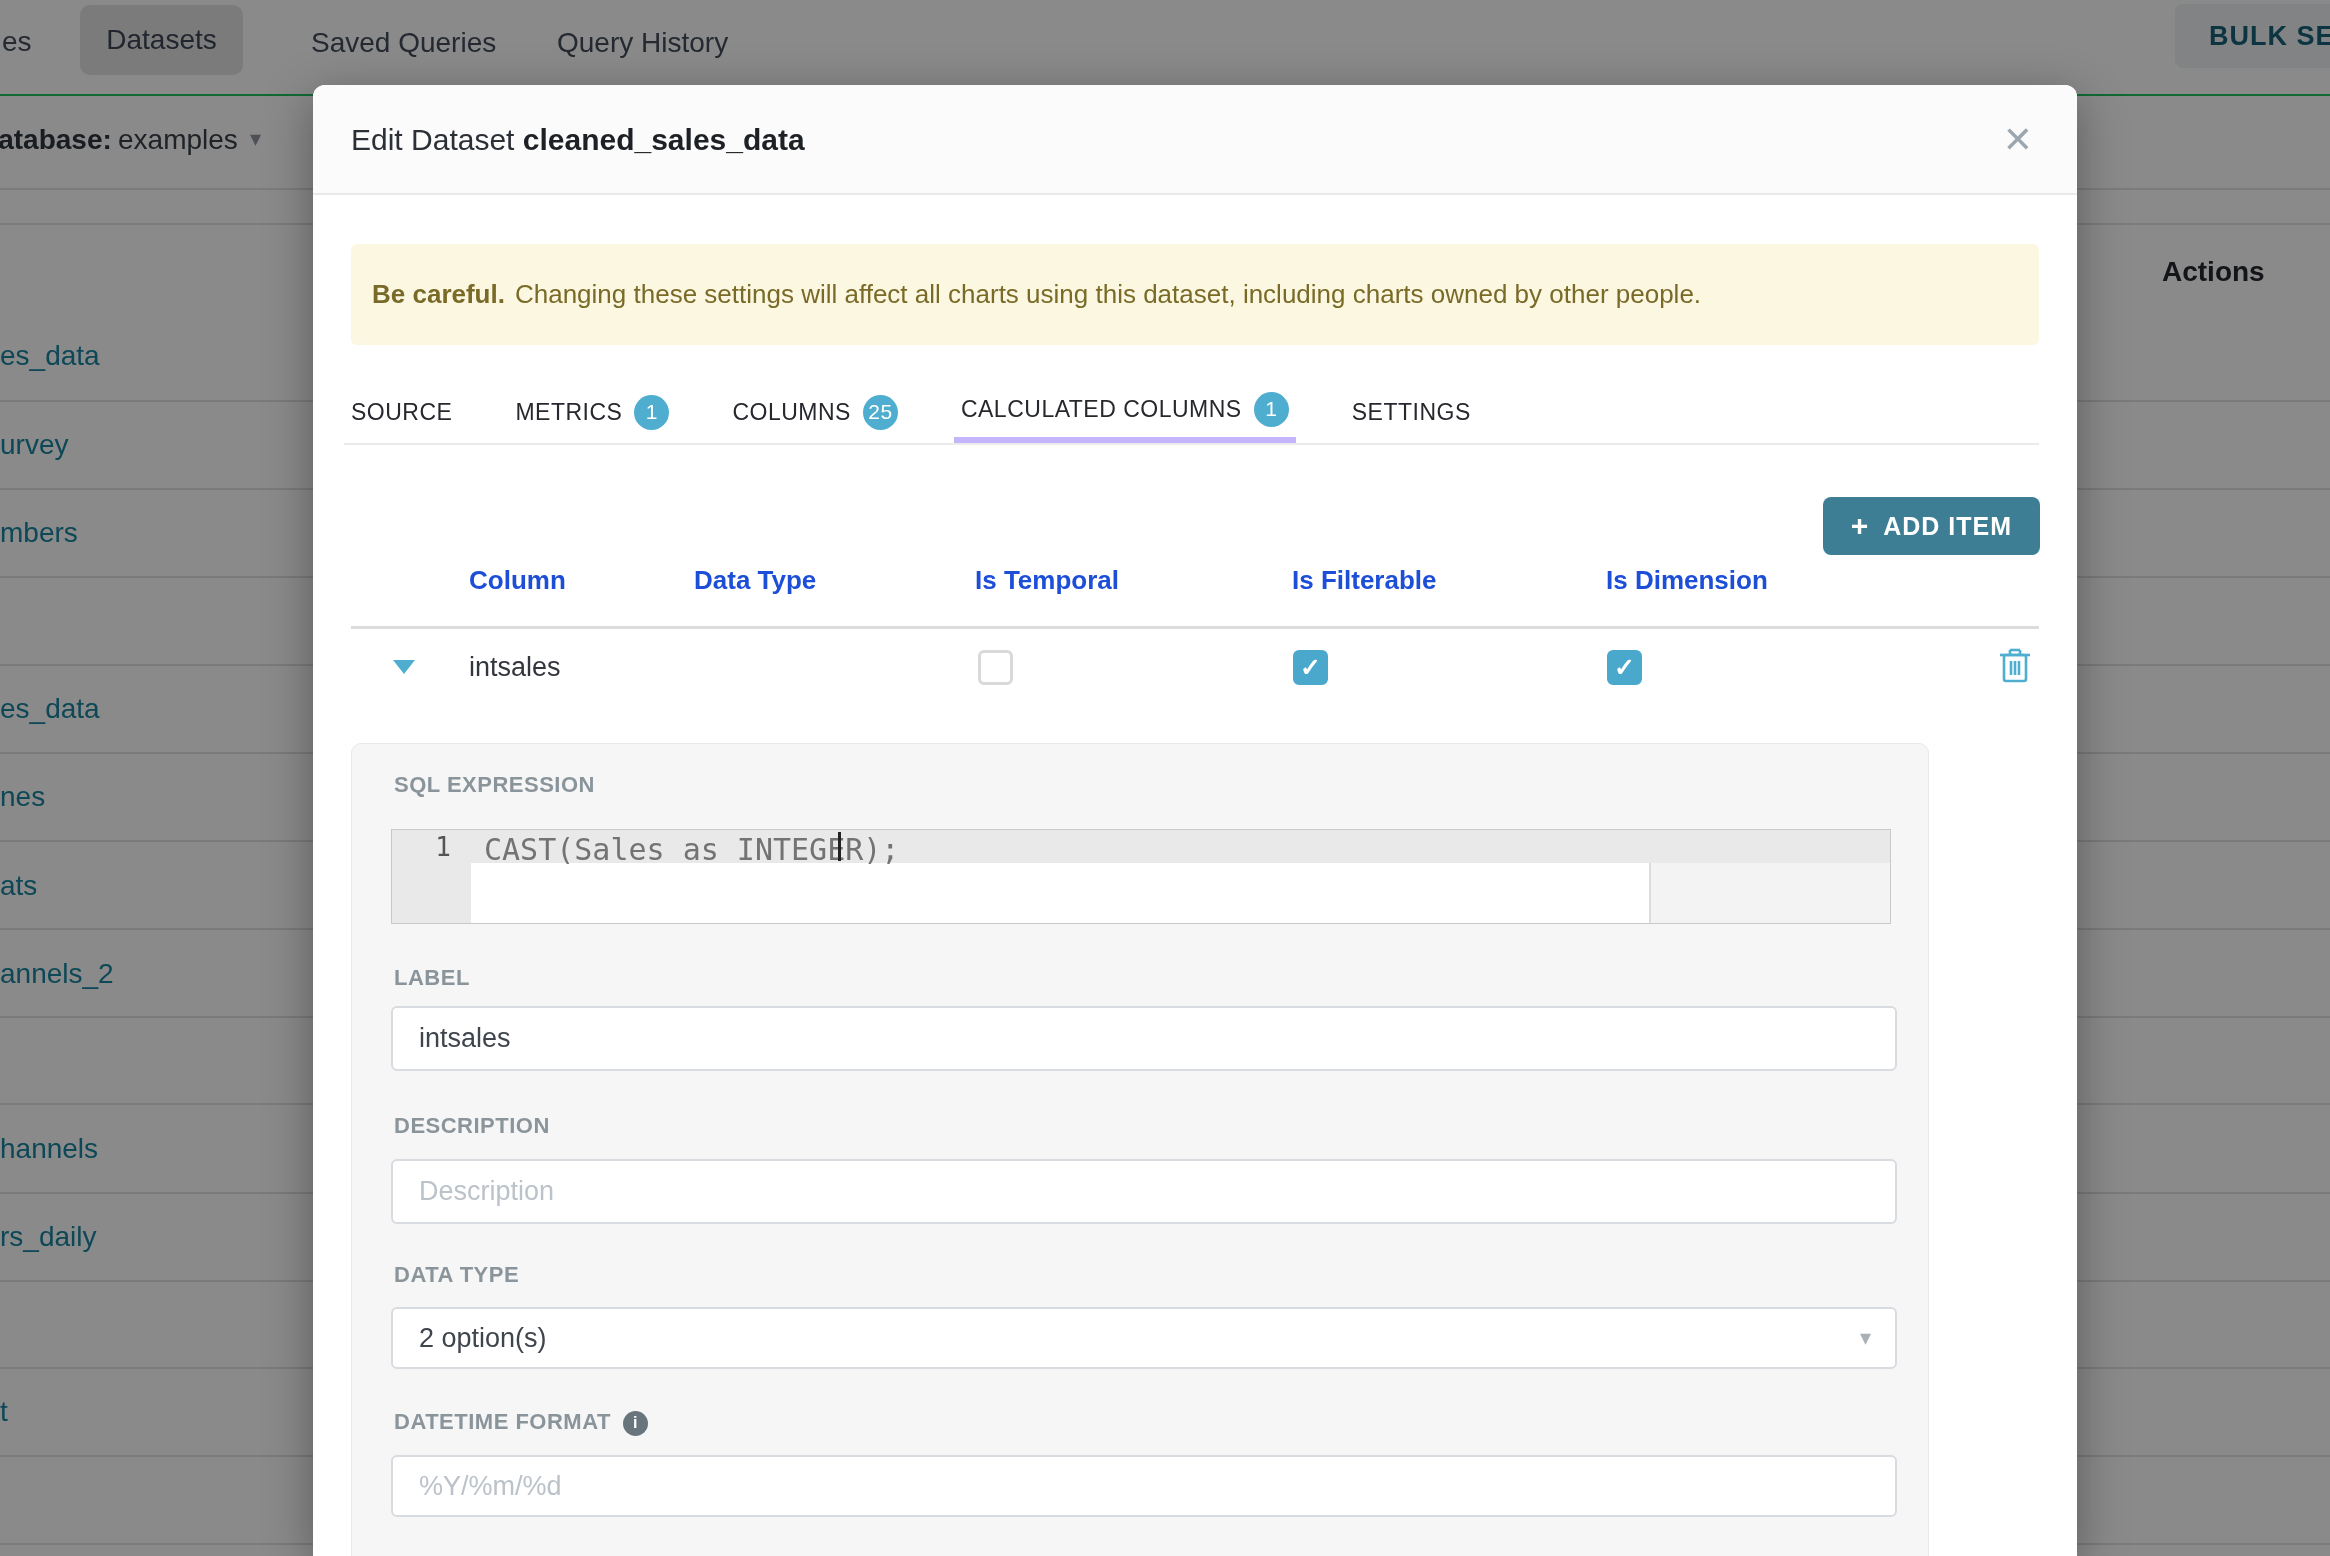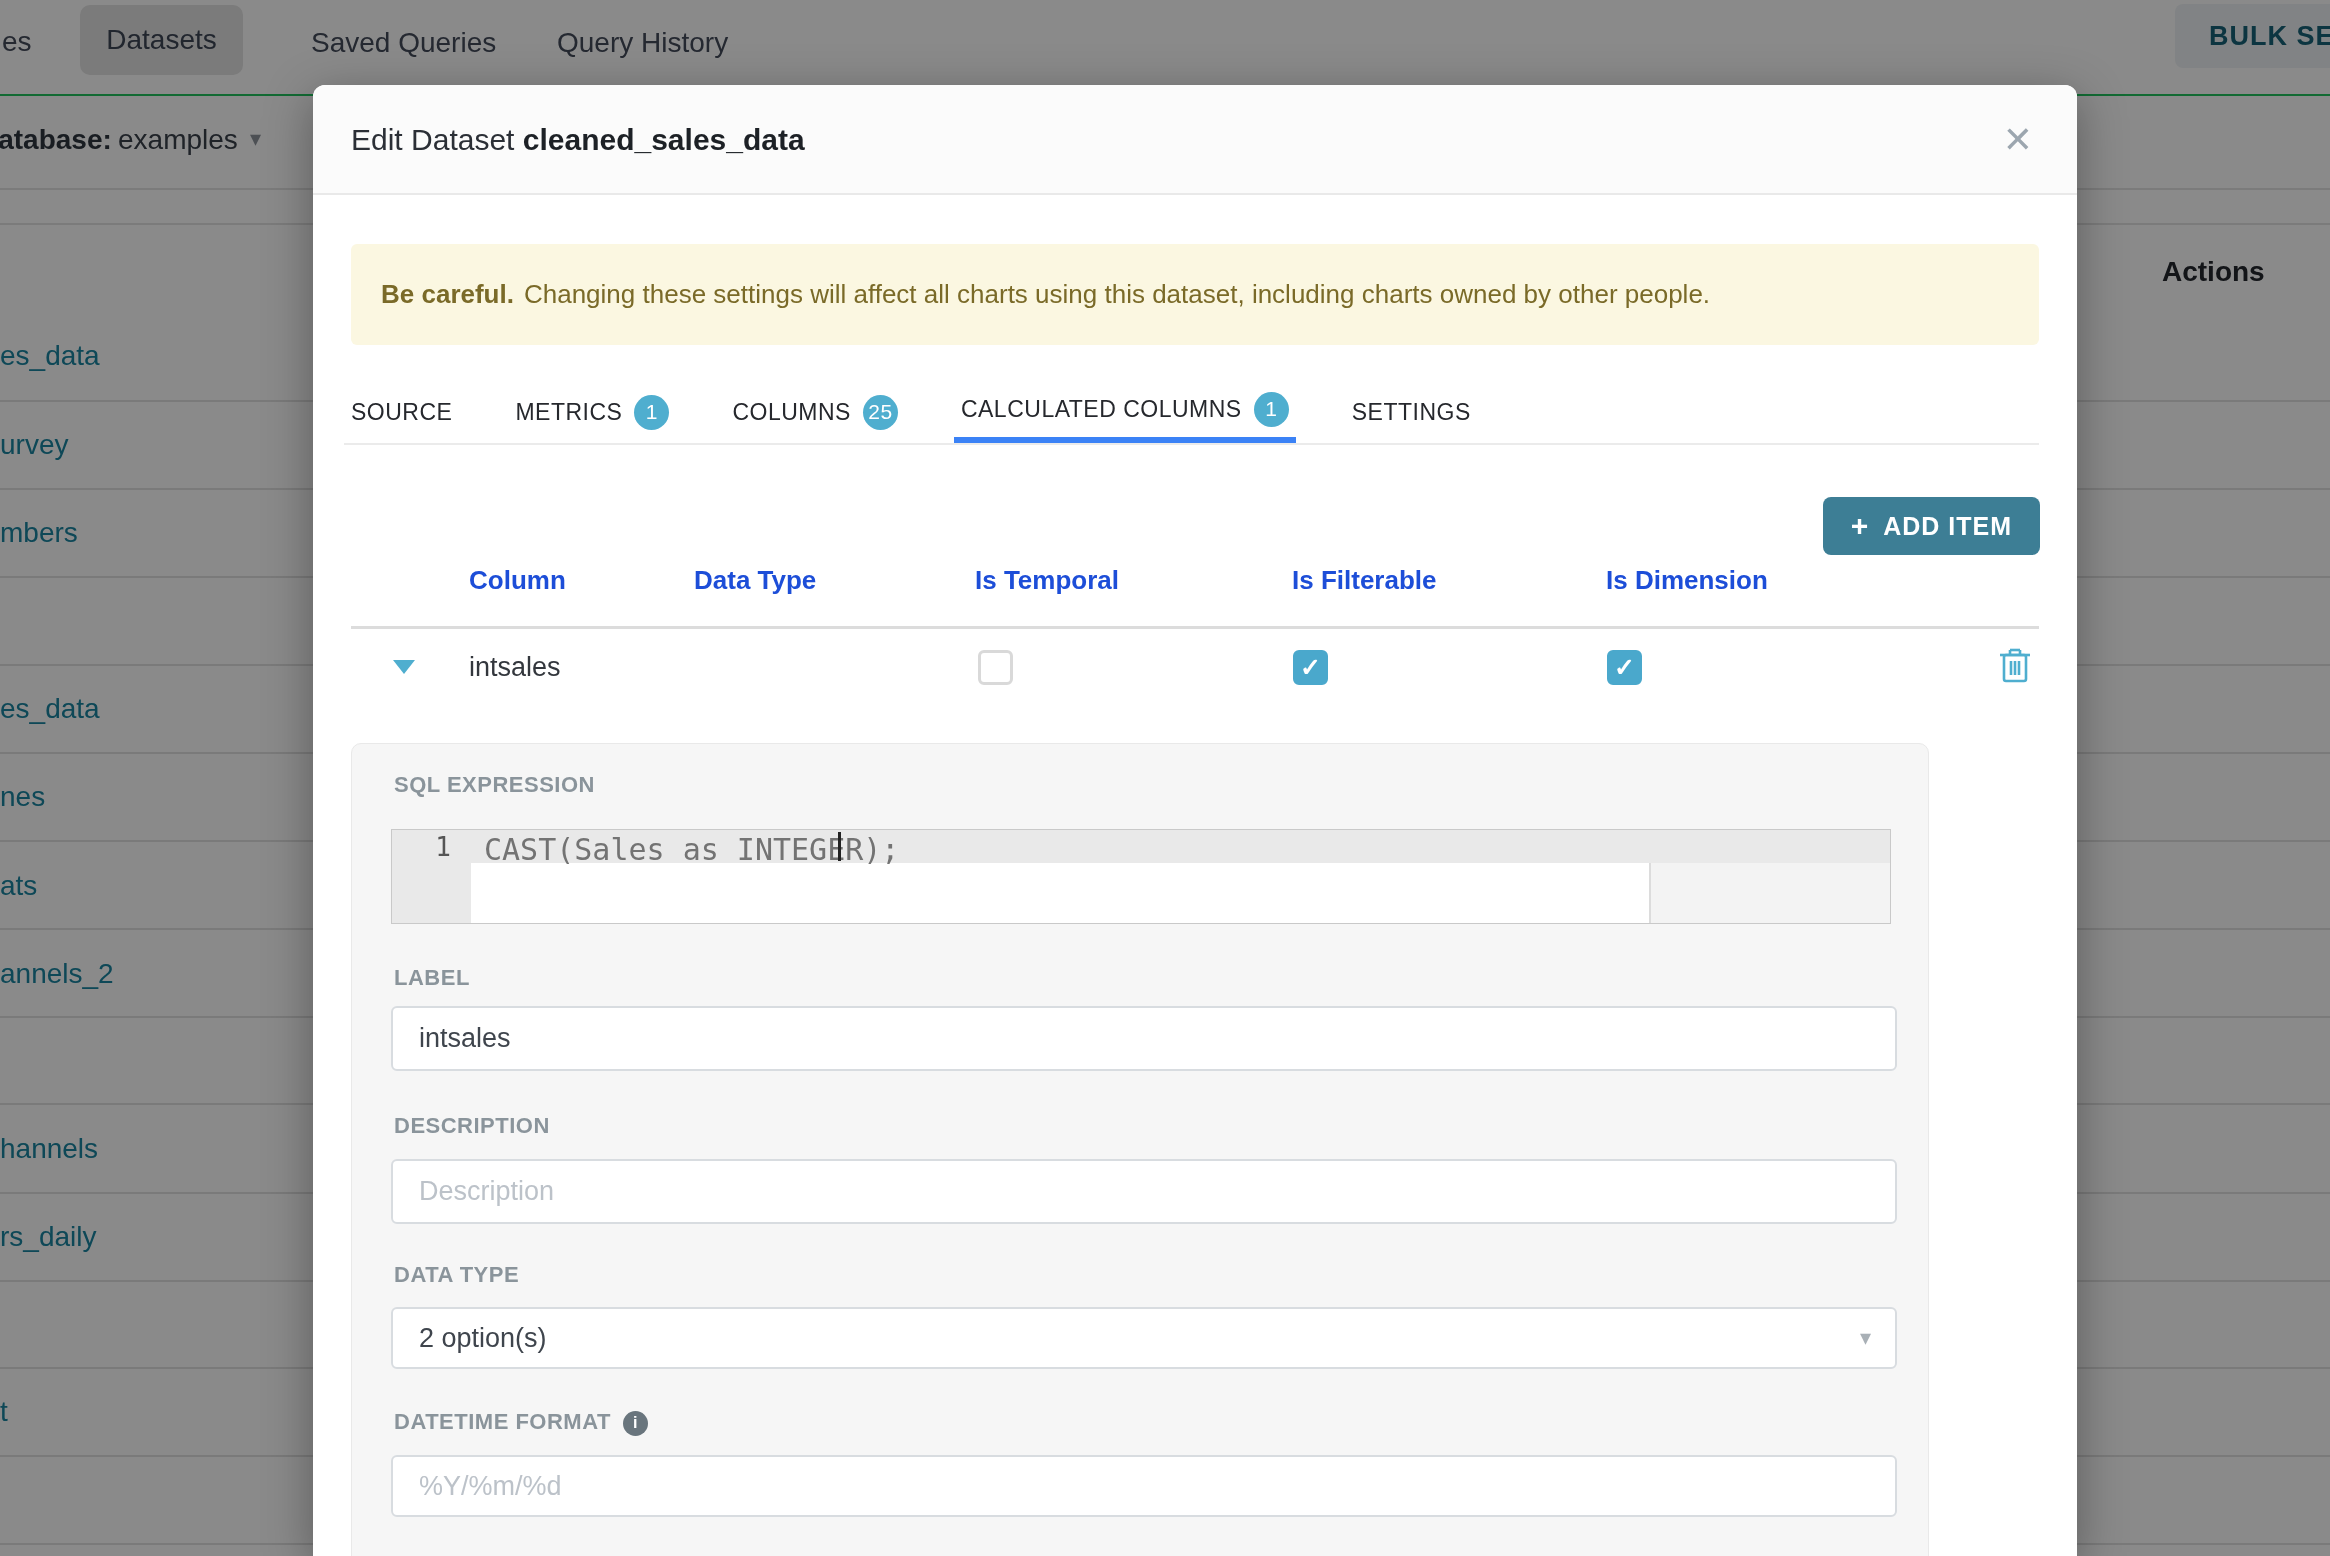--- a/index.html
+++ b/index.html
@@ -30,26 +30,26 @@
 
   .overlay { position:absolute; inset:0; background:rgba(0,0,0,0.46); }
 
   
   .modal { position:absolute; left:313px; top:85px; width:1764px; height:1471px; background:#fff; border-radius:12px 12px 0 0; box-shadow:0 12px 48px rgba(0,0,0,0.35); }
   .m-header { position:absolute; left:0; top:0; width:100%; height:110px; background:#FBFBFB; border-bottom:2px solid #E9E9E9; border-radius:12px 12px 0 0; }
   .m-title { position:absolute; left:38px; top:38px; font-size:30px; color:#2B2F36; }
   .m-title b { font-weight:bold; color:#1D2126; }
   .m-close { position:absolute; right:44px; top:34px; font-size:36px; color:#9CA6AF; cursor:pointer; background:none; border:none; font-family:inherit; }
 
-  .banner { position:absolute; left:38px; right:38px; top:159px; height:101px; background:#FBF7E1; border-radius:6px; display:flex; align-items:center; padding-left:30px; font-size:26px; color:#7A6A28; white-space:nowrap; overflow:hidden; }
+  .banner { position:absolute; left:38px; right:38px; top:159px; height:101px; background:#FBF7E1; border-radius:6px; display:flex; align-items:center; padding-left:21px; font-size:26px; color:#7A6A28; white-space:nowrap; overflow:hidden; }
   .banner b { font-weight:bold; margin-right:10px; }
 
   .tabbar { position:absolute; left:31px; right:38px; top:296px; height:64px; border-bottom:2px solid #EBEBEB; display:flex; }
   .tab { height:100%; display:flex; align-items:center; gap:12px; padding:0 7px; margin-right:49px; font-size:23px; color:#26282D; letter-spacing:0.5px; cursor:pointer; }
-  .tab.active { border-bottom:6px solid #3b82f6; }
+  .tab.active { border-bottom:6px solid #c4b5fd; }
   .badge { display:inline-flex; width:35px; height:35px; border-radius:50%; background:#4FAECF; color:#fff; font-size:21px; align-items:center; justify-content:center; }
 
   .add-btn { position:absolute; right:37px; top:412px; height:58px; background:#3D7E95; color:#fff; border:none; border-radius:8px; padding:0 28px; font-size:25px; font-weight:bold; letter-spacing:1px; display:flex; align-items:center; gap:14px; cursor:pointer; font-family:inherit; }
   .add-btn .plus { font-size:30px; font-weight:bold; }
 
   .th { position:absolute; top:480px; font-size:26px; font-weight:bold; color:#1d4ed8; }
   .th-divider { position:absolute; left:38px; right:38px; top:541px; height:3px; background:#DCDCDC; }
 
   .caret-down { position:absolute; left:80px; top:575px; width:0; height:0; border-left:11px solid transparent; border-right:11px solid transparent; border-top:14px solid #4FAECF; cursor:pointer; }
   .row-name { position:absolute; left:156px; top:567px; font-size:27px; color:#33373D; }

